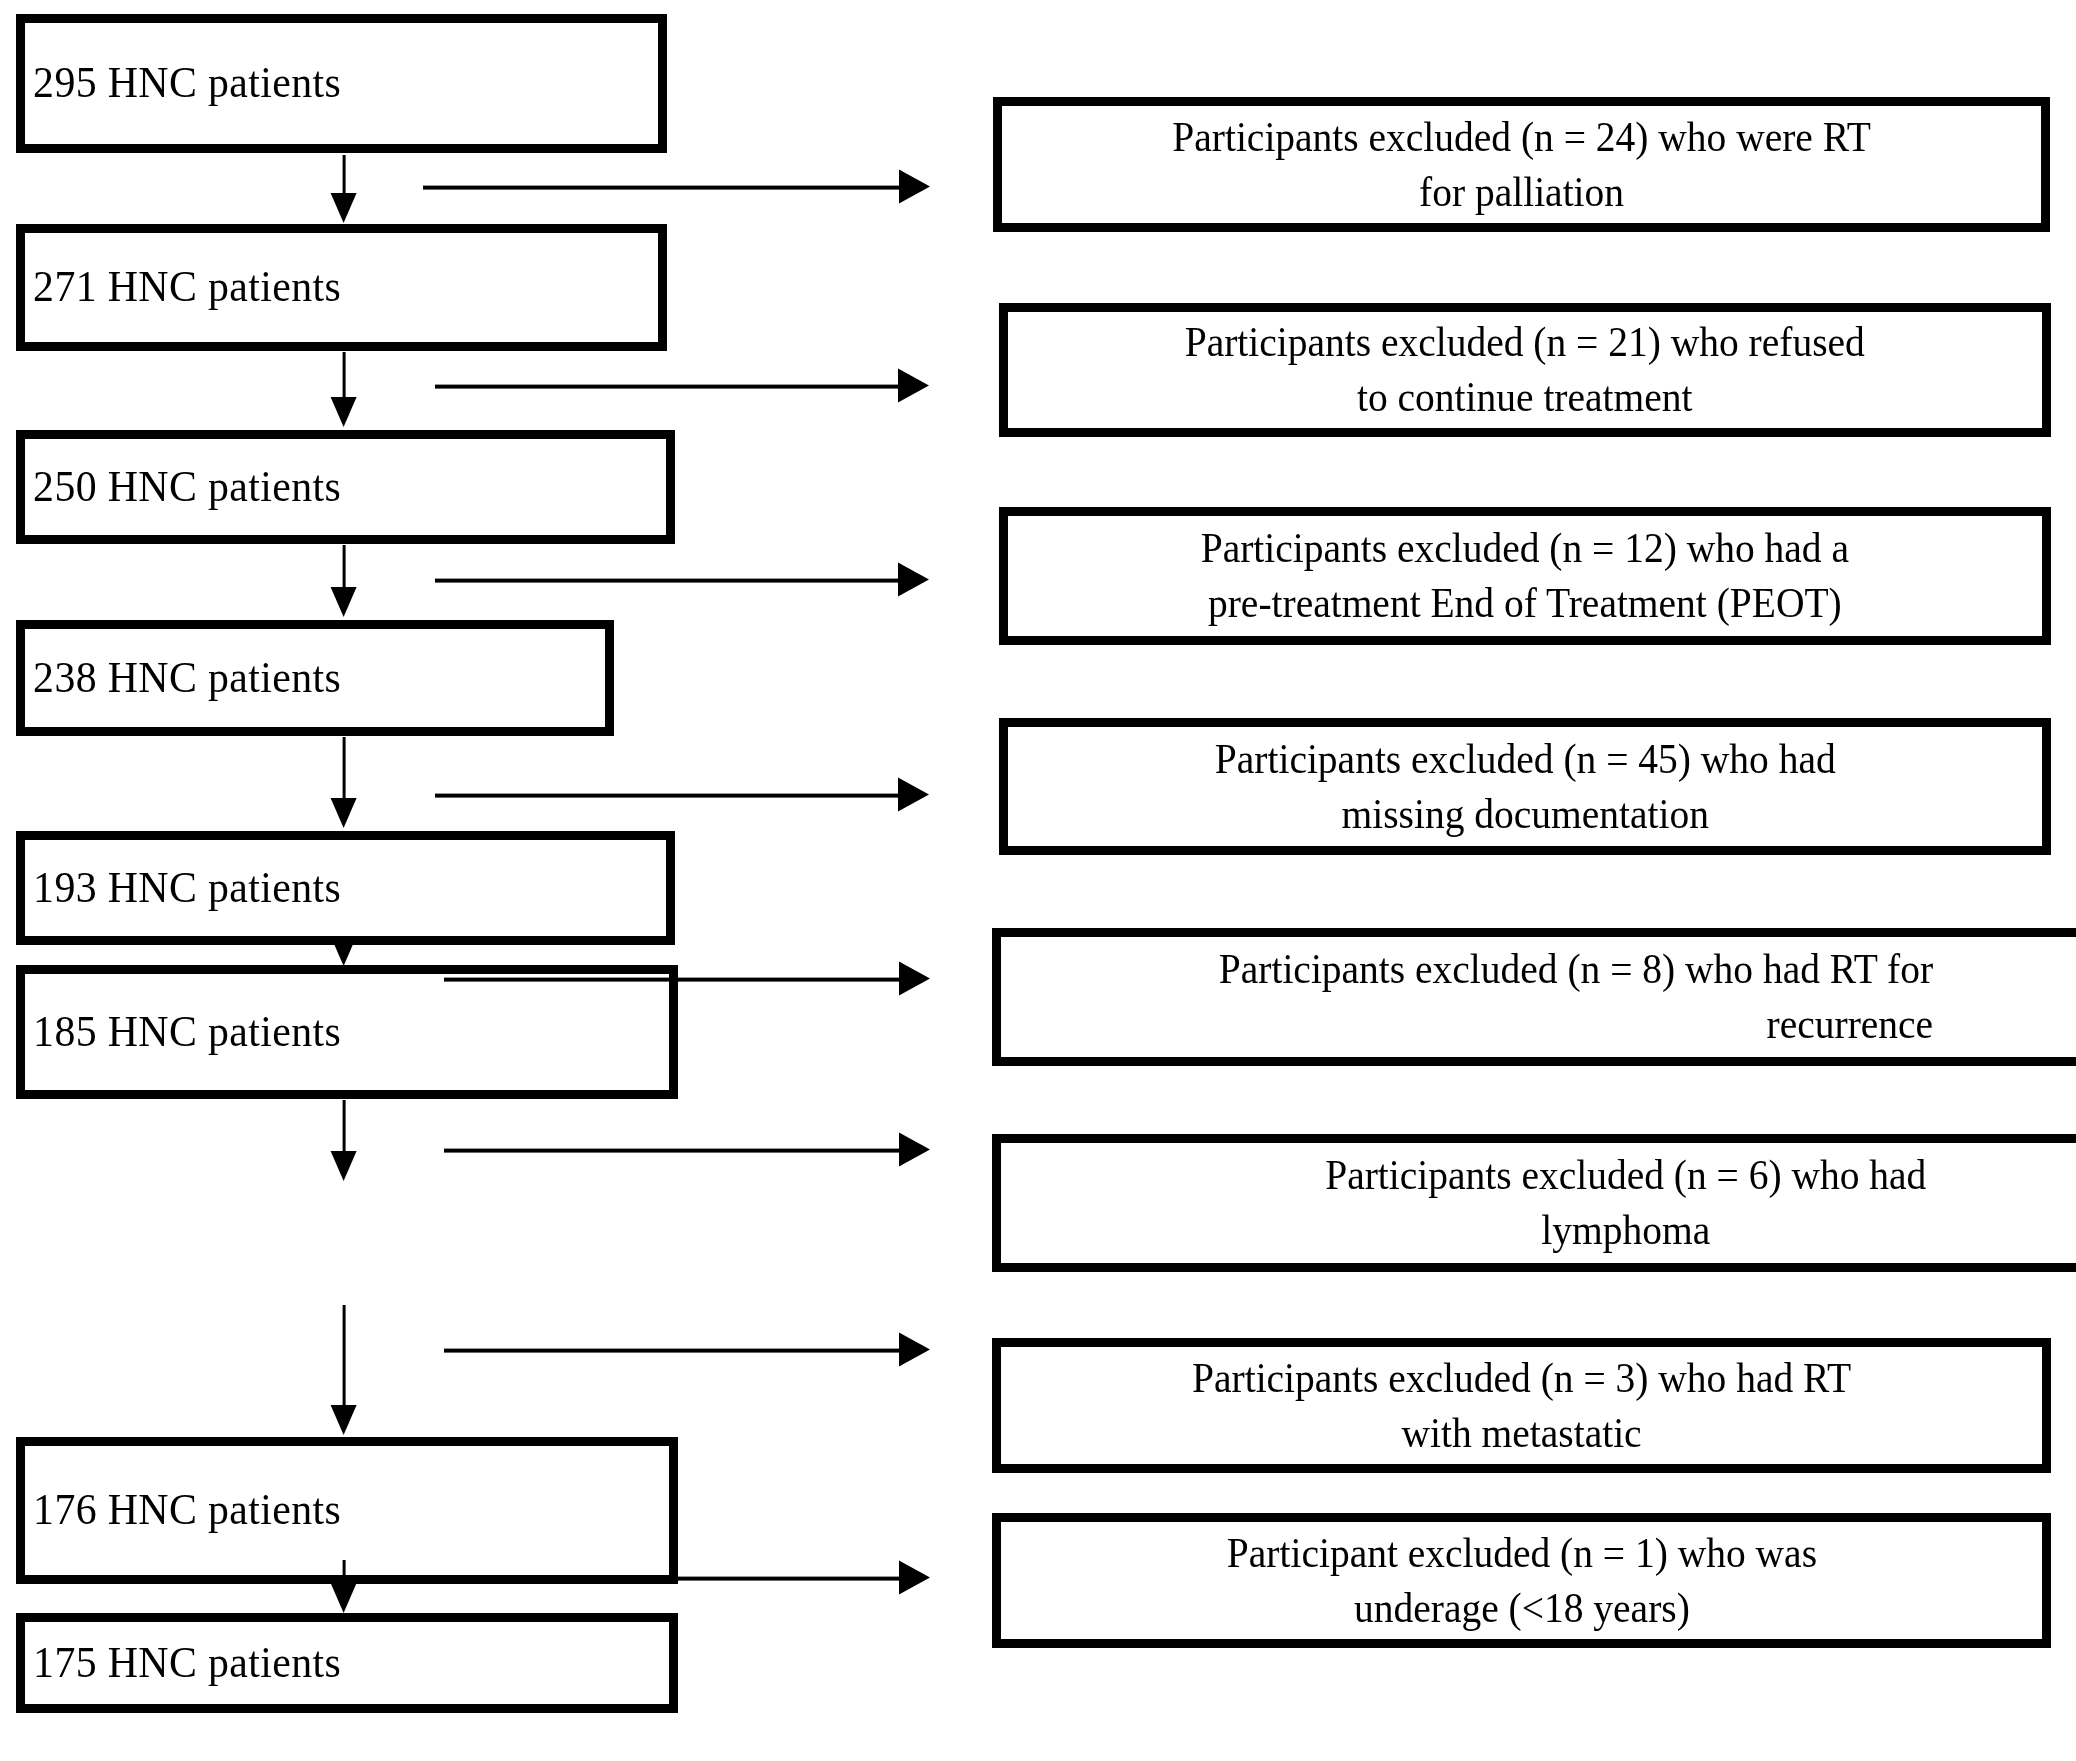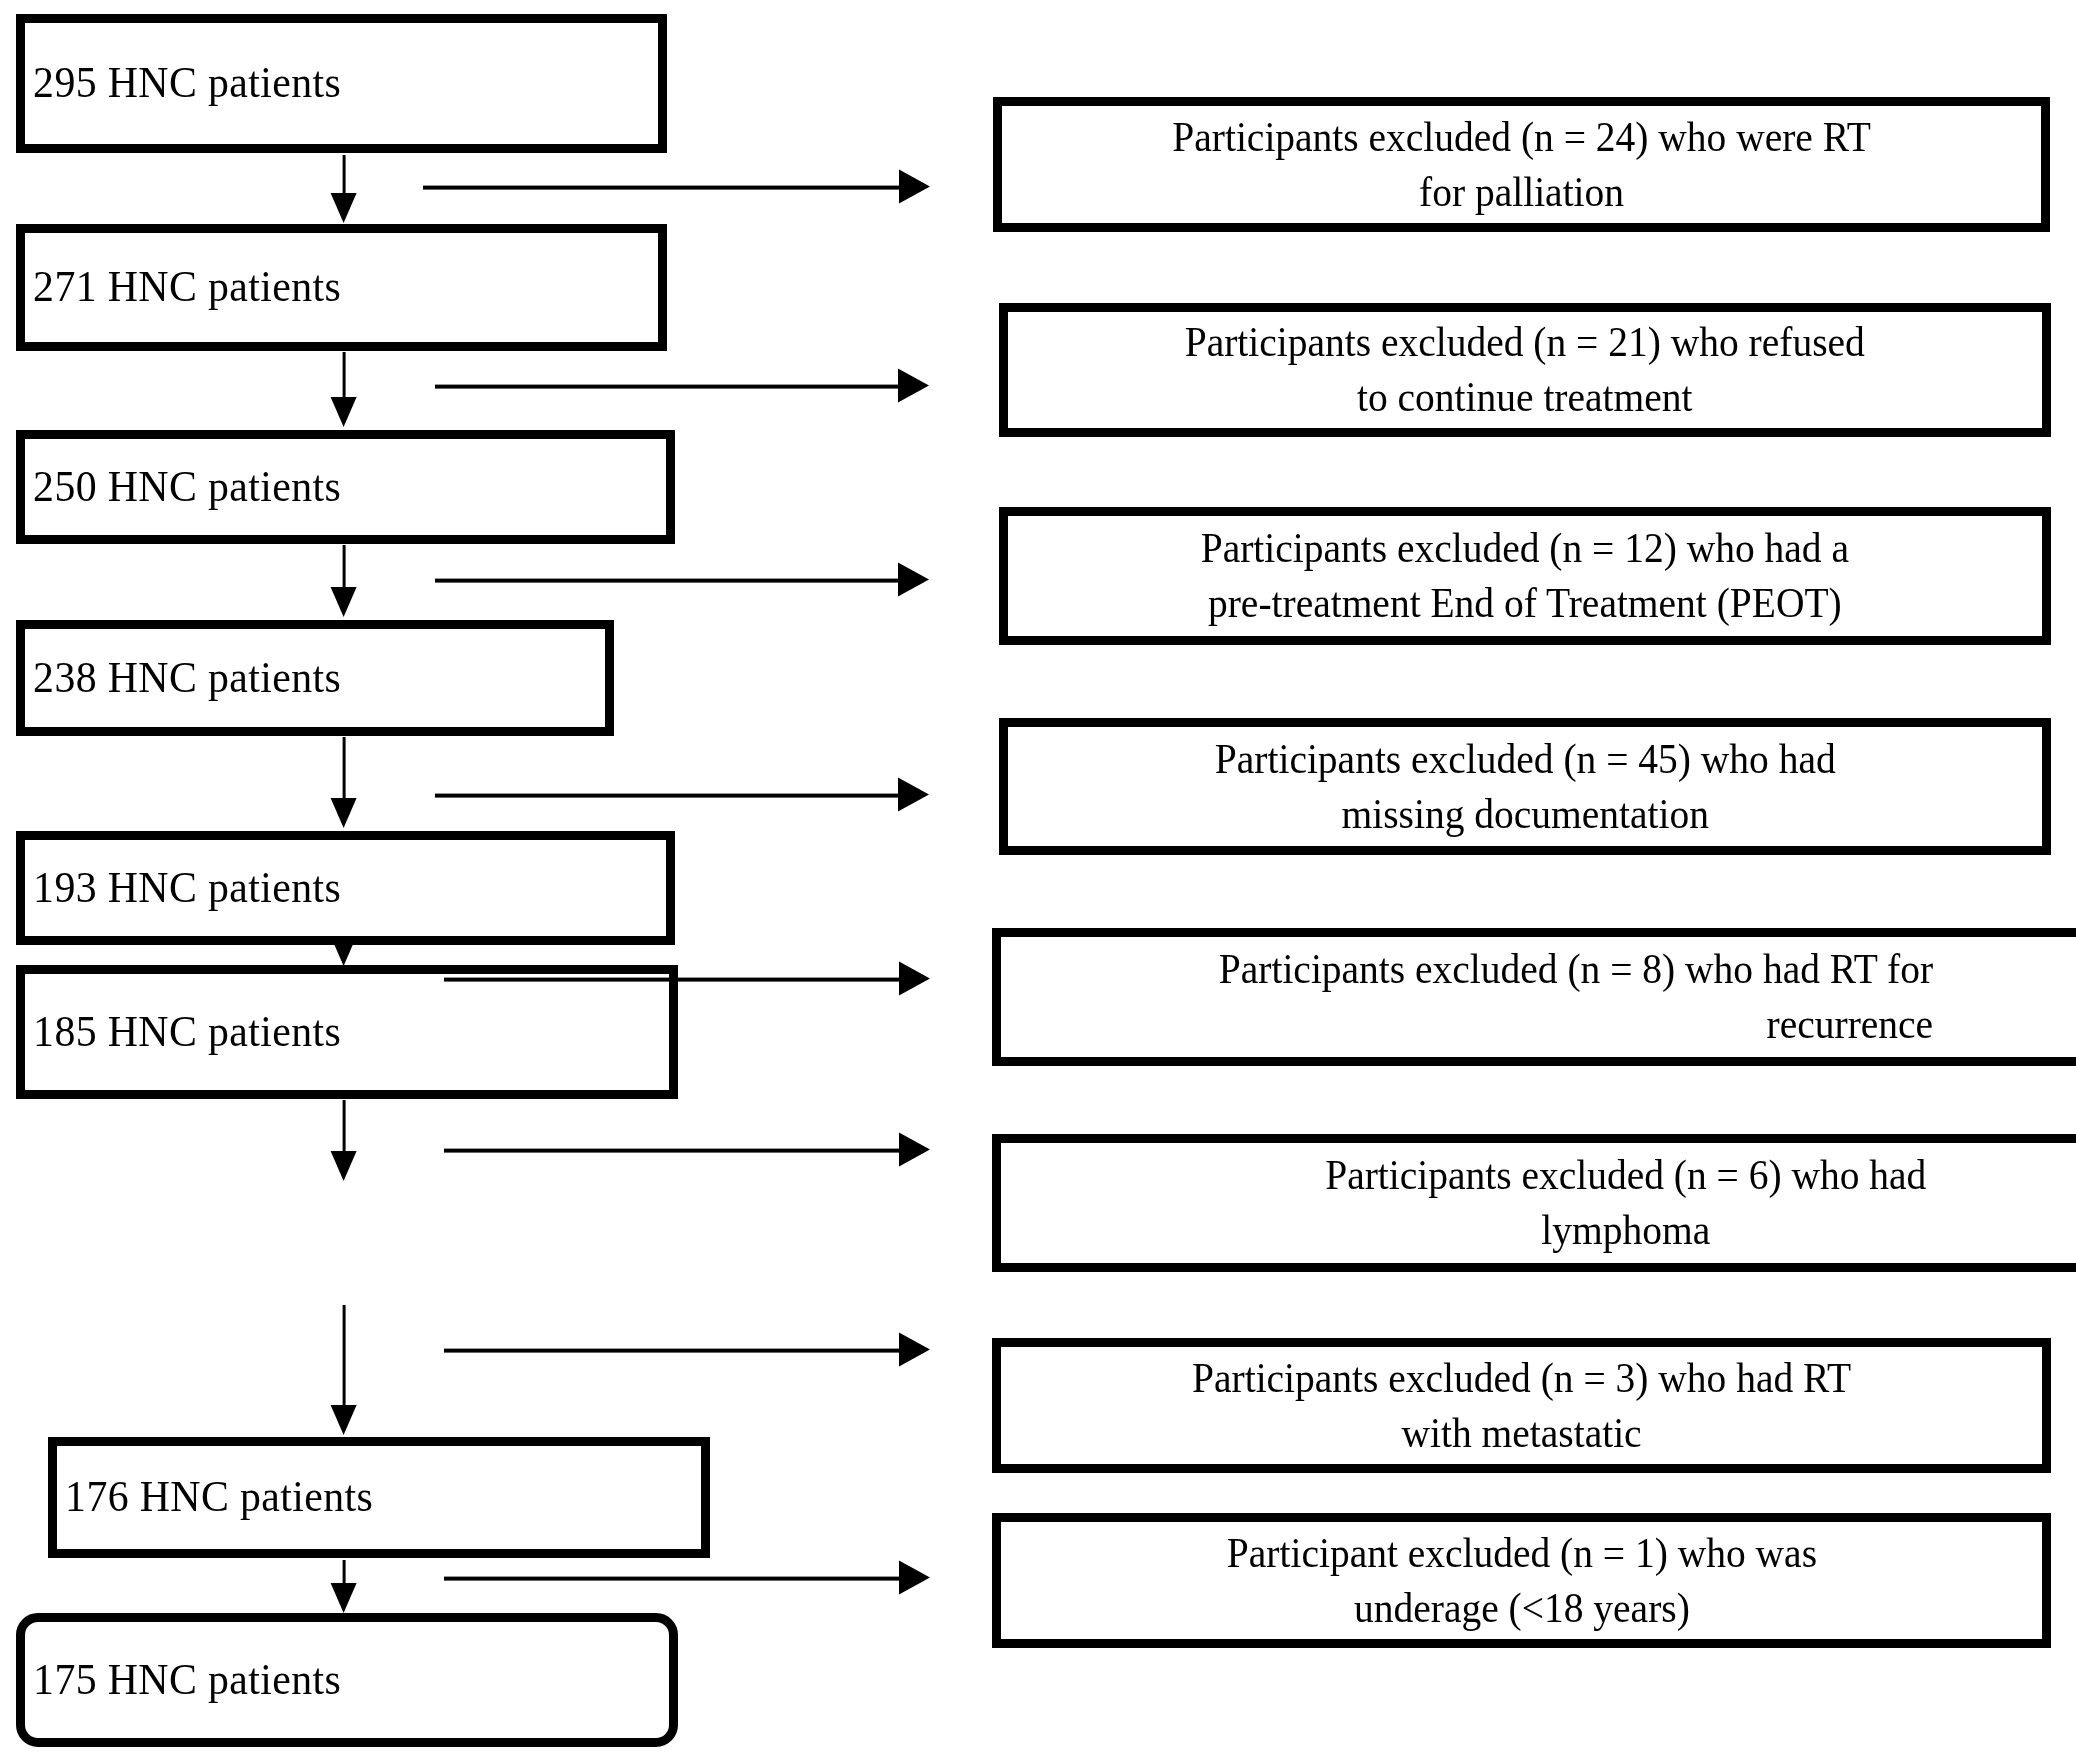--- a/index.html
+++ b/index.html
@@ -127,25 +127,25 @@
 
   <div class="flow-box" style="left:15.5px; top:831px; width:659px; height:114px;">
     <span class="box-label">193 HNC patients</span>
   </div>
 
   <div class="flow-box" style="left:15.5px; top:965px; width:662px; height:134px;">
     <span class="box-label">185 HNC patients</span>
   </div>
 
 
-  <div class="flow-box" style="left:15.5px; top:1437px; width:662px; height:121px;margin-left:32px;">
+  <div class="flow-box" style="left:15.5px; top:1437px; width:662px; height:147px;">
     <span class="box-label">176 HNC patients</span>
   </div>
 
-  <div class="flow-box" style="left:15.5px; top:1613px; width:662px; height:134px;border-radius:22px;">
+  <div class="flow-box" style="left:15.5px; top:1613px; width:662px; height:100px;">
     <span class="box-label">175 HNC patients</span>
   </div>
 
   <div class="v-arrow" style="left:344px; top:155px; height:68px;">
     <div class="shaft" style="height:39px;"></div>
     <div class="head" style="top:38px;"></div>
   </div>
 
   <div class="v-arrow" style="left:344px; top:352px; height:76px;">
     <div class="shaft" style="height:46px;"></div>

